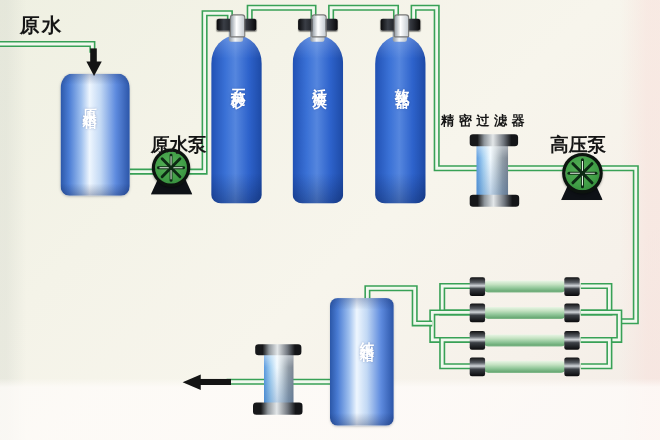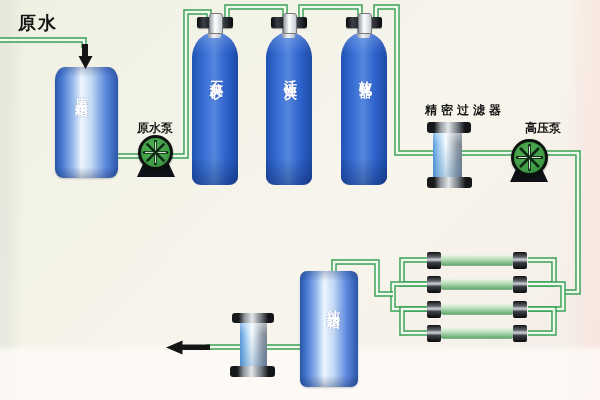--- a/index.html
+++ b/index.html
@@ -11,21 +11,21 @@
       linear-gradient(90deg, rgba(210,214,204,.35) 0 1%, rgba(255,255,255,0) 4% 94%, rgba(248,225,220,.55) 98% 100%),
       linear-gradient(135deg, #eff0e2 0%, #f4f3e8 30%, #f7f5ec 55%, #f6f1ea 80%, #f3ece6 100%);
   }
   svg.pipes{position:absolute;left:0;top:0;z-index:1;}
   svg.arrows{position:absolute;left:0;top:0;z-index:5;}
   .pipe-o{fill:none;stroke:#38a156;stroke-width:5.5;stroke-linejoin:miter;}
   .pipe-i{fill:none;stroke:#f1f8ee;stroke-width:2.6;stroke-linejoin:miter;}
 
   .label{position:absolute;z-index:6;color:#151515;font-weight:bold;white-space:nowrap;}
   .label.big{font-size:18px;letter-spacing:2px;}
-  .label.small{font-size:12px;font-family:Liberation Mono, monospace;}
+  .label.small{font-size:17px;font-family:Liberation Mono, monospace;}
   .label.spaced{font-size:12px;letter-spacing:4px;}
 
   .vlabel{
     position:absolute;z-index:4;color:#ffffff;font-weight:bold;font-size:13px;
     writing-mode:vertical-rl;text-orientation:upright;letter-spacing:3px;
     text-shadow:0 0 2px rgba(20,50,120,.35);
   }
 
   
   .storage{
@@ -231,16 +231,16 @@
       <polygon points="78.5,56 92.5,56 85.5,69"></polygon>
     </g>
     <g fill="#141414">
       <rect x="181" y="344.5" width="29" height="5.5"></rect>
       <polygon points="166,347.5 182.5,340.5 182.5,354.5"></polygon>
     </g>
   </svg>
 
   <div class="label big" style="left:18px;top:11px;">原水</div>
   <div class="label small" style="left:137px;top:120px;">原水泵</div>
-  <div class="label spaced" style="left:401px;top:102px;padding-left:24px;">精密过滤器</div>
-  <div class="label small" style="left:525px;top:120px;">高压泵</div>
+  <div class="label spaced" style="left:401px;top:102px;">精密过滤器</div>
+  <div class="label small" style="left:500px;top:120px;">高压泵</div>
 
 </div>
 
 </body></html>

